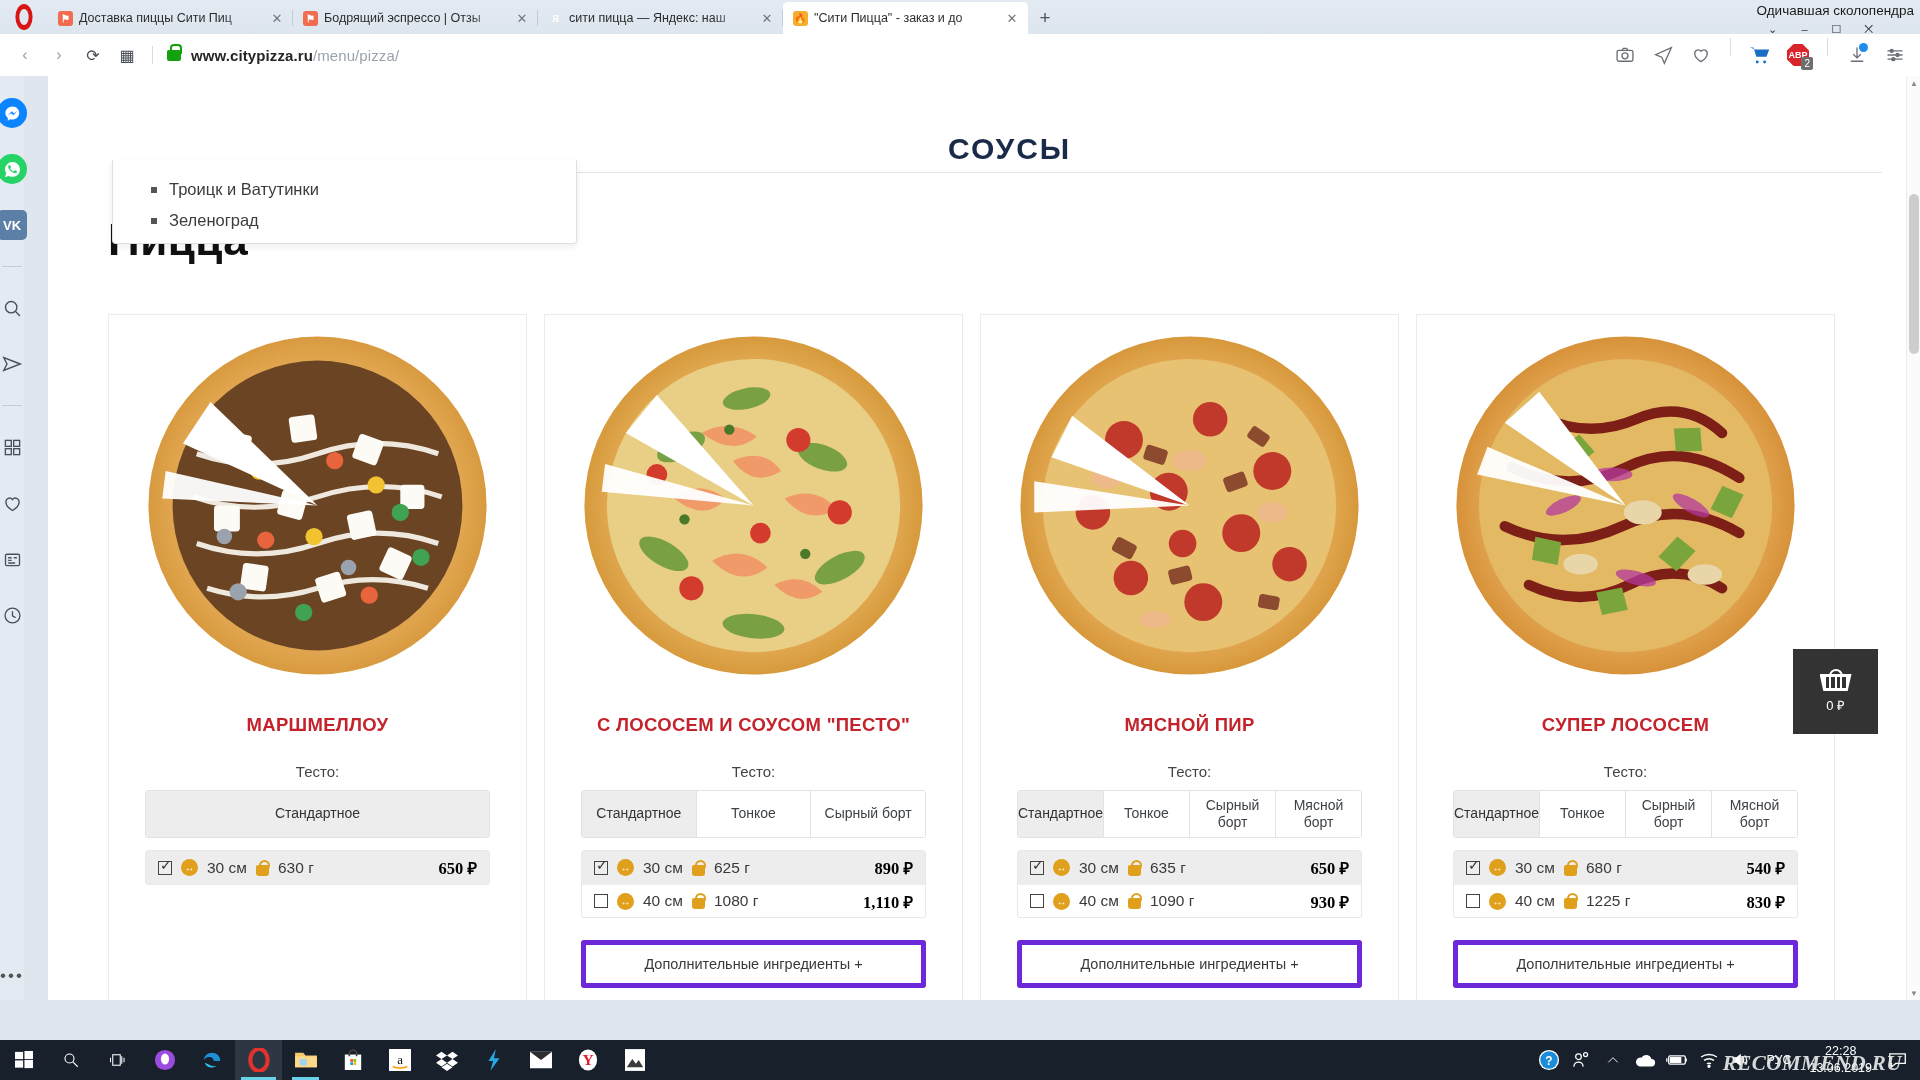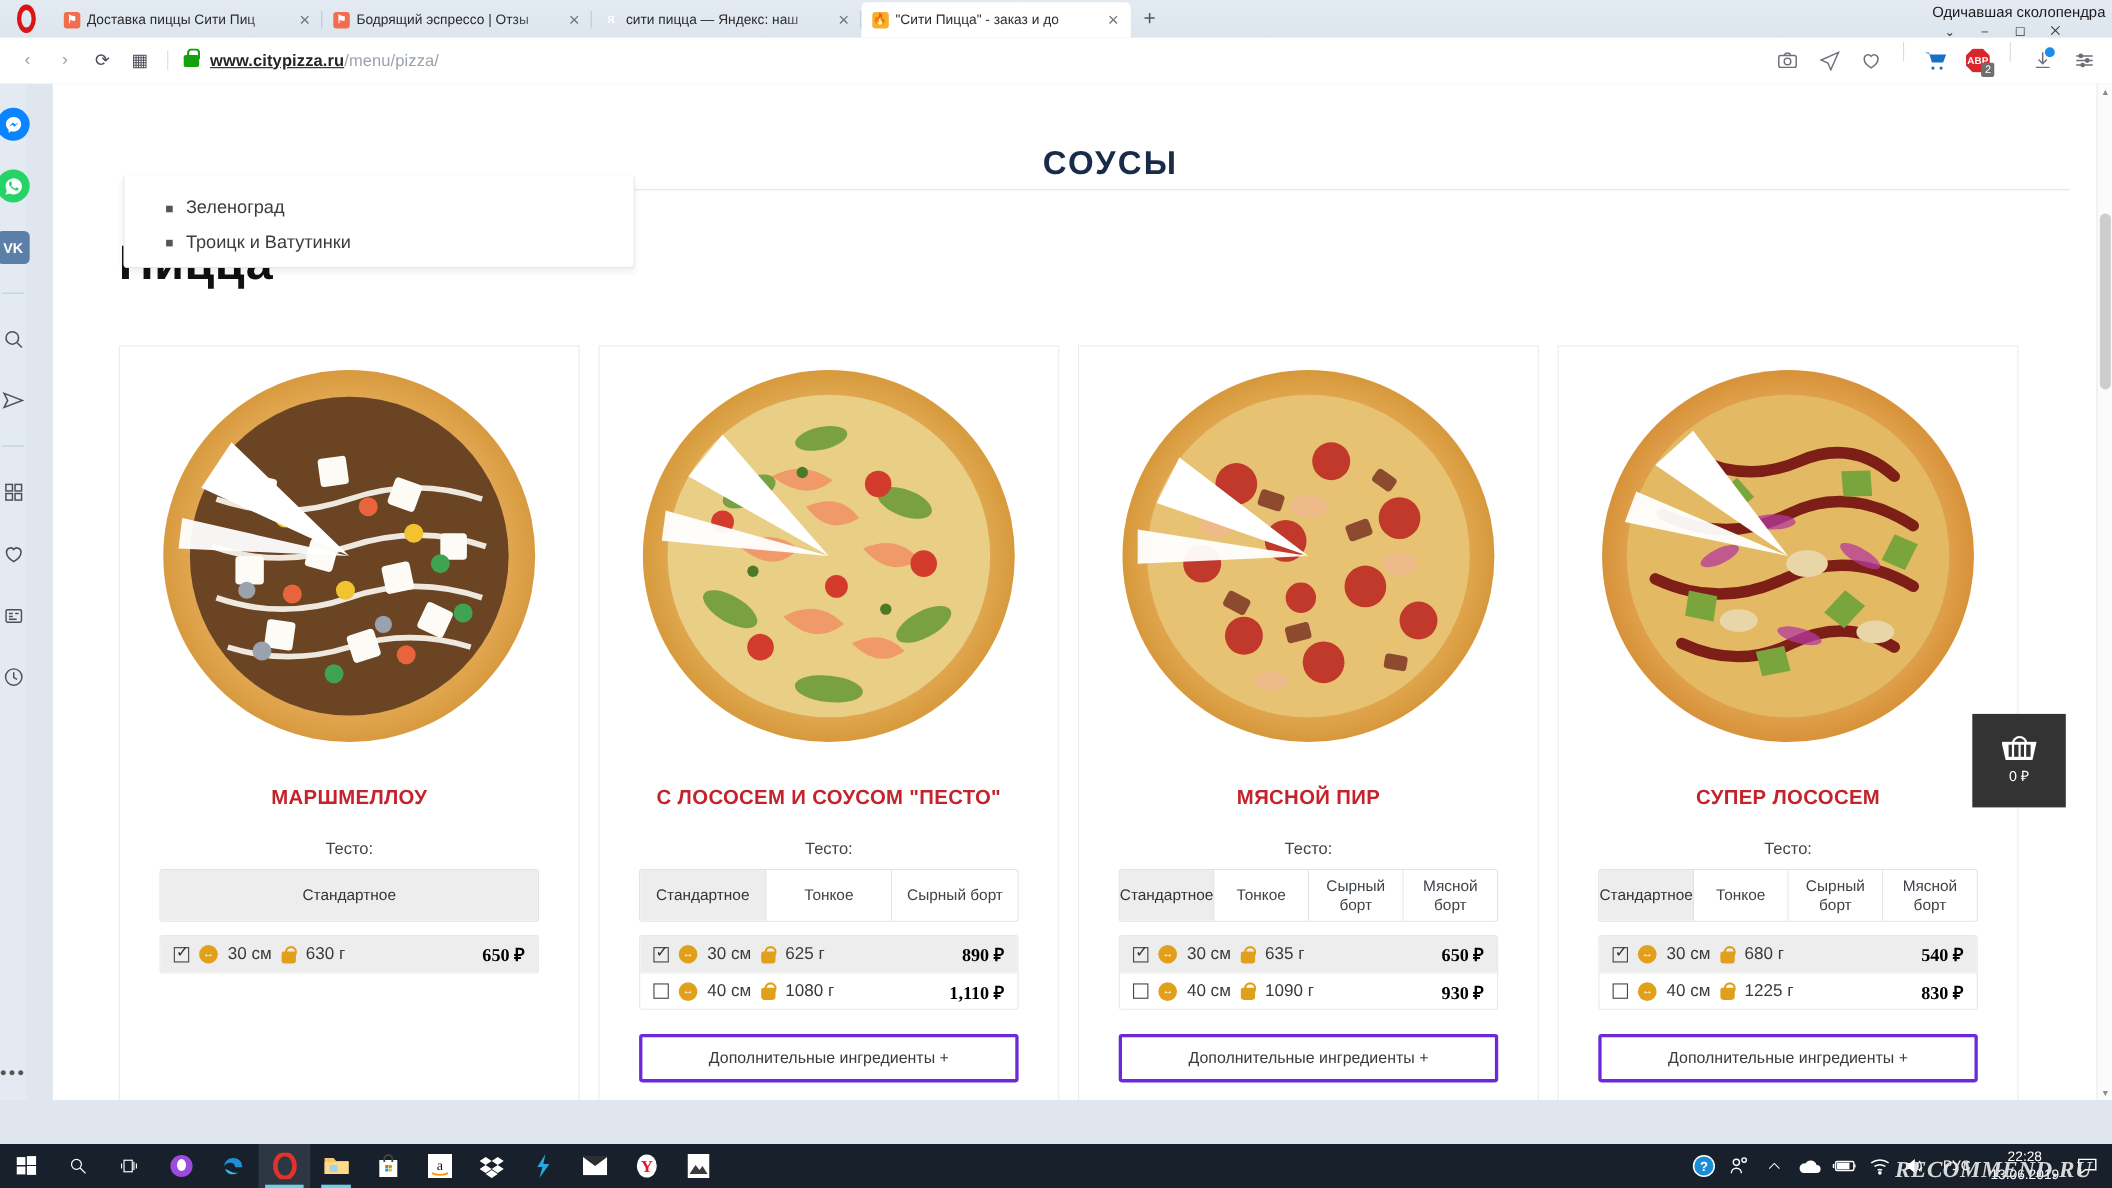--- a/index.html
+++ b/index.html
@@ -51,21 +51,21 @@
   .wbtn { width:32px; height:22px; display:flex;align-items:center;justify-content:center; color:#333; font-size:11px;}
 
   .navbar { height:42px; background:#fff; display:flex; align-items:center; padding:0 8px; }
   .navbtn { width:34px; height:34px; display:flex; align-items:center; justify-content:center; color:#9aa2ad; }
   .navbtn.dark { color:#4a4f57; }
   .vsep { width:1px; height:18px; background:#d8dde3; margin:0 8px; }
   .addrwrap { flex:1 1 auto; display:flex; align-items:center; gap:10px; padding-left:6px;}
   .lock { width:14px; height:11px; background:#13a10e; border-radius:2px; position:relative; }
   .lock::before { content:""; position:absolute; left:3px; top:-6px; width:8px; height:8px; border:2px solid #13a10e; border-bottom:none; border-radius:4px 4px 0 0;}
   .url { font-size:15px; color:#9aa2ad; letter-spacing:.1px;}
-  .url b { color:#262626; font-weight:600;text-decoration:underline;}
+  .url b { color:#262626; font-weight:600;}
   .toolicons { display:flex; align-items:flex-start; gap:4px; }
   .ticon { width:34px; height:34px; display:flex;align-items:center;justify-content:center; color:#6b7078; position:relative;}
   .abp { width:22px;height:22px;background:#d9262c;color:#fff;font-size:9px;font-weight:bold;display:flex;align-items:center;justify-content:center;
          clip-path: polygon(30% 0,70% 0,100% 30%,100% 70%,70% 100%,30% 100%,0 70%,0 30%); }
   .abp-badge { position:absolute; right:2px; bottom:2px; background:#6e6e6e; color:#fff; font-size:10px; padding:0 3px; border-radius:2px; line-height:13px;}
   .bluedot { position:absolute; right:6px; top:5px; width:9px;height:9px;border-radius:50%;background:#1f8ceb;}
 
   
   .sidebar { position:absolute; left:0; top:76px; width:24px; bottom:40px; background:#e3eaf2; display:flex; flex-direction:column; align-items:center; padding-top:22px; }
   .sbicon { width:30px;height:30px; margin-bottom:26px; display:flex;align-items:center;justify-content:center; color:#4b5058;}
@@ -120,21 +120,21 @@
   .srow.sel { background:#ededed; }
   .srow + .srow { border-top:1px solid #eee; }
   .chk { width:14px;height:14px;border:1.5px solid #444; position:relative; flex:0 0 14px;}
   .chk.on::after { content:"✓"; position:absolute; left:1px; top:-5px; font-size:14px; color:#333;}
   .ico-circle { width:17px;height:17px;border-radius:50%; background:#e0a01b; display:flex;align-items:center;justify-content:center; color:#fff; font-size:10px; flex:0 0 17px;}
   .ico-weight { width:13px; height:16px; flex:0 0 13px; position:relative;}
   .ico-weight::before{content:"";position:absolute;left:0;bottom:0;width:13px;height:11px;background:#e0a01b;border-radius:2px 2px 3px 3px;}
   .ico-weight::after{content:"";position:absolute;left:3px;top:0;width:7px;height:7px;border:2px solid #e0a01b;border-radius:50%;}
   .sprice { margin-left:auto; font-family:"Liberation Serif",serif; font-weight:bold; font-size:16.5px; color:#000000;}
 
-  .addons { margin-top:22px; border:3px solid #6d28d9; border-radius:3px; text-align:center; font-size:14.5px; color:#3a3a3a; padding:11px 0;}
+  .addons { margin-top:22px; border:5px solid #6d28d9; border-radius:3px; text-align:center; font-size:14.5px; color:#3a3a3a; padding:11px 0;}
 
   .cartwidget { position:absolute; right:28px; top:573px; width:85px; height:85px; background:#333; color:#fff;
                 display:flex; flex-direction:column; align-items:center; justify-content:center; gap:5px; z-index:6;}
   .basket { width:32px; height:22px; position:relative;}
   .basket-b { position:absolute; bottom:0; left:0; width:32px; height:17px; background:#fff; clip-path:polygon(0 0,100% 0,88% 100%,12% 100%); }
   .basket-h { position:absolute; top:0; left:9px; width:14px; height:9px; border:2.5px solid #fff; border-bottom:none; border-radius:7px 7px 0 0;}
   .basket-lines{position:absolute;bottom:3px;left:6px;width:20px;height:11px;display:flex;gap:2px;}
   .basket-lines i{flex:1;background:#333;}
   .cartamt { font-size:13px; }
 
@@ -311,22 +311,22 @@
     </div>
     <div class="sb-bottom">•••</div>
   </div>
 
   <div class="page">
 
     <div class="cut-sauces">СОУСЫ</div>
     <div class="hr-top"></div>
 
     <div class="dropdown">
+      <div class="dd-item">Троицк и Ватутинки</div>
       <div class="dd-item">Зеленоград</div>
-      <div class="dd-item">Троицк и Ватутинки</div>
     </div>
 
     <h1 class="section">Пицца</h1>
 
     <div class="cards">
 
       <div class="card">
         <div class="pizza-img">
           <svg class="pz" viewBox="0 0 200 200">
             <defs>

